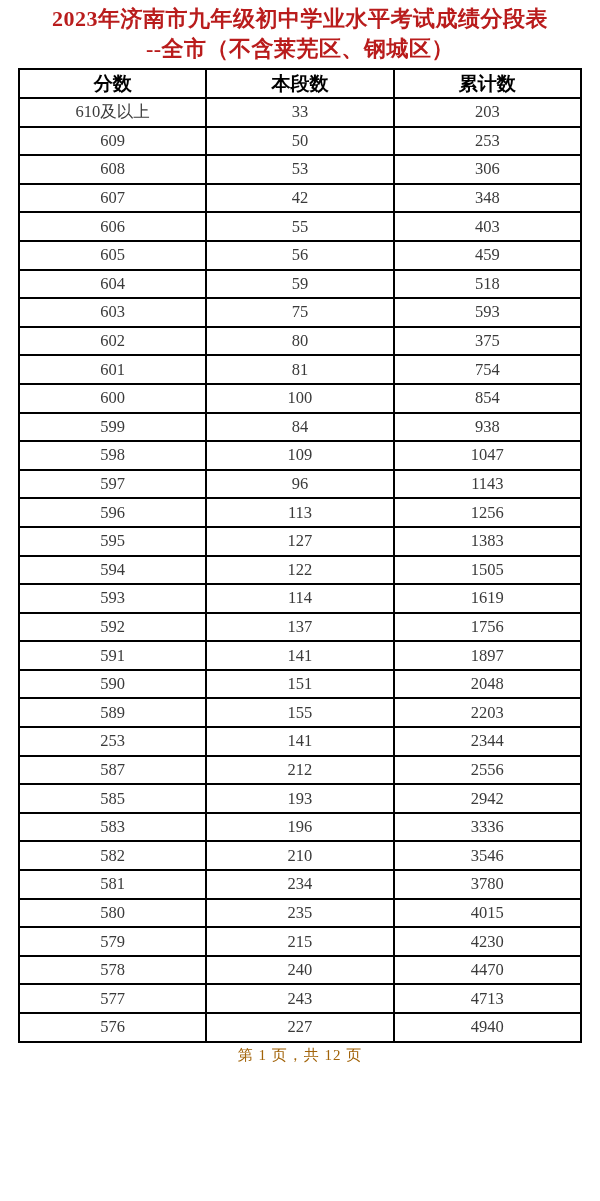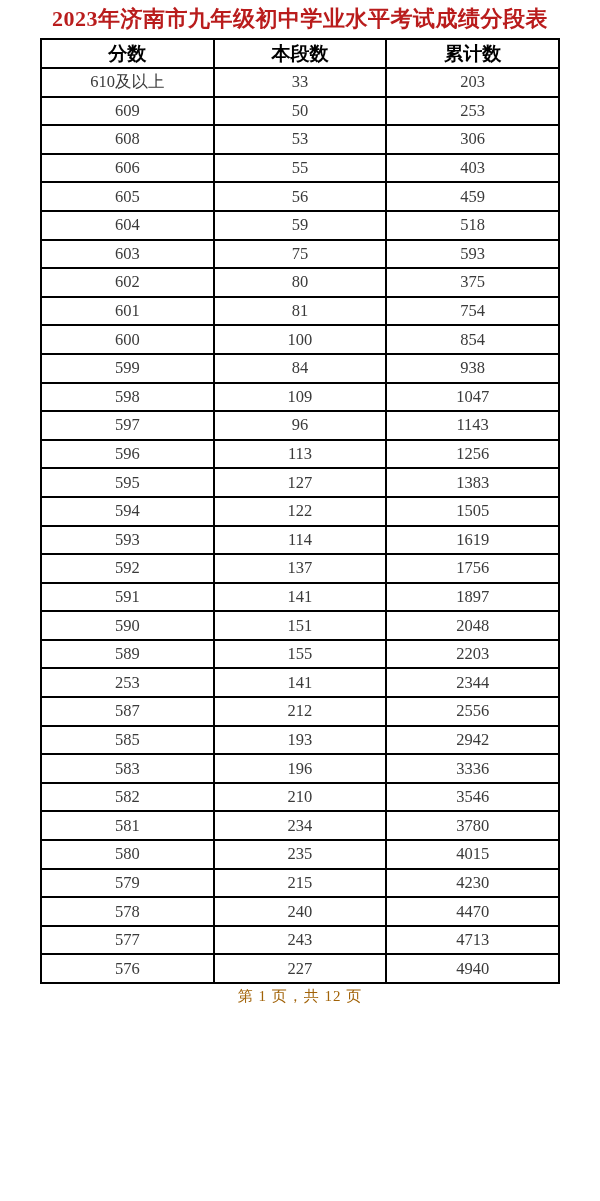--- a/index.html
+++ b/index.html
@@ -24,21 +24,21 @@
     text-align: center;
     font-weight: bold;
     font-size: 22px;
     line-height: 30px;
     color: #b91c1c;
     letter-spacing: 0.5px;
   }
   table.score-table {
     border-collapse: collapse;
     table-layout: fixed;
-    width: 520px;
+    width: 564px;
     margin: 4px auto 0 auto;
   }
   table.score-table col { width: 33.333%; }
   table.score-table th,
   table.score-table td {
     border: 2px solid #000;
     text-align: center;
     vertical-align: middle;
     padding: 0;
     overflow: hidden;
@@ -65,20 +65,21 @@
     letter-spacing: 1px;
   }
 </style>
 </head>
 <body>
 
 <div class="page">
 
   <div class="title">
     <div>2023年济南市九年级初中学业水平考试成绩分段表</div>
+    <div>--全市（不含莱芜区、钢城区）</div>
   </div>
 
   <table class="score-table">
     <colgroup>
         <col>
         <col>
         <col>
       </colgroup>
     <thead>
       <tr>
@@ -97,20 +98,25 @@
           <td>609</td>
           <td>50</td>
           <td>253</td>
         </tr>
         <tr>
           <td>608</td>
           <td>53</td>
           <td>306</td>
         </tr>
         <tr>
+          <td>607</td>
+          <td>42</td>
+          <td>348</td>
+        </tr>
+        <tr>
           <td>606</td>
           <td>55</td>
           <td>403</td>
         </tr>
         <tr>
           <td>605</td>
           <td>56</td>
           <td>459</td>
         </tr>
         <tr>

